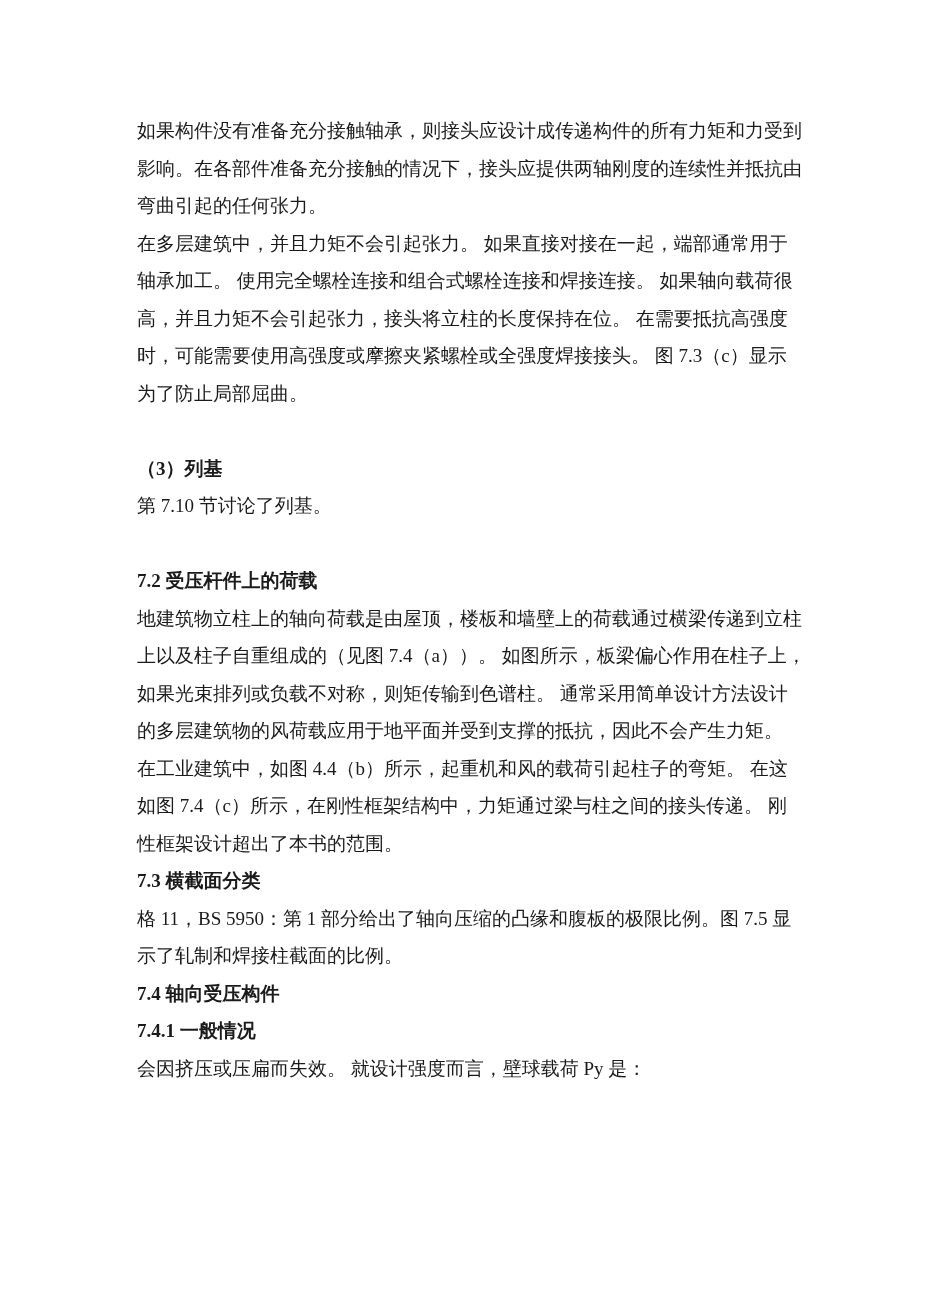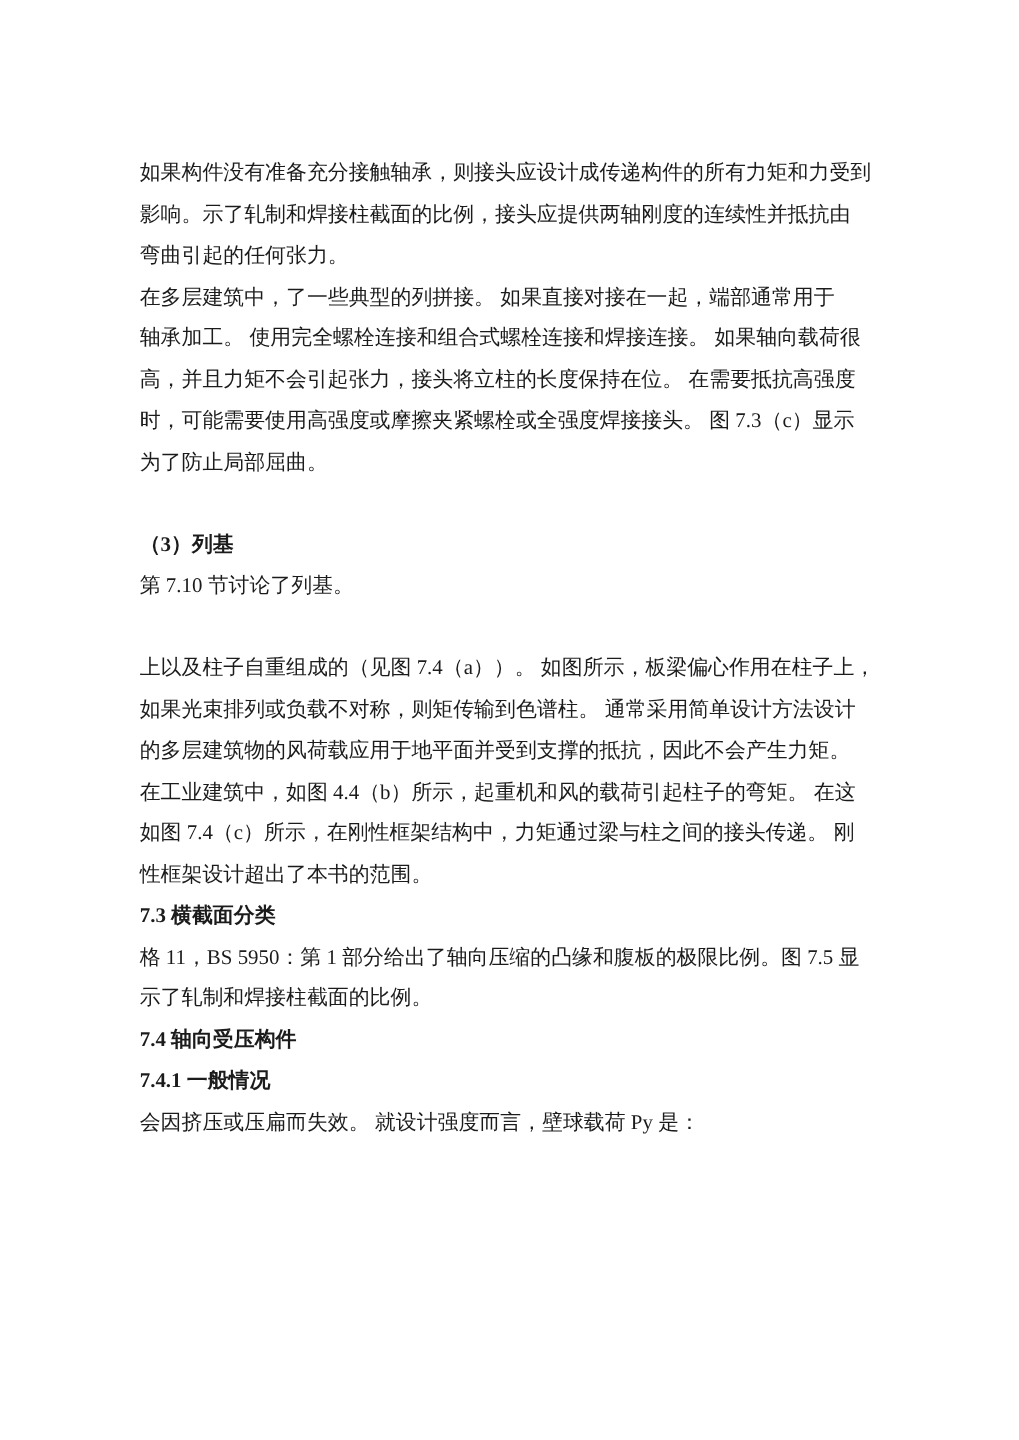--- a/index.html
+++ b/index.html
@@ -11,24 +11,23 @@
     position: relative;
     width: 926px;
     height: 1309px;
     background: #ffffff;
     overflow: hidden;
     font-family: "Liberation Serif", "DejaVu Serif", serif;
     color: #1b1b1b;
   }
   .textblock {
     position: absolute;
-    left: 127px;
+    left: 137px;
     top: 112px;
     width: 658px;
-    margin-top: 27px;
   }
   .line {
     height: 37.5px;
     line-height: 37.5px;
     font-size: 19px;
     white-space: nowrap;
     letter-spacing: 0;
   }
   .line.heading {
     
@@ -37,31 +36,33 @@
   .line.blank {
     
   }
 </style>
 </head>
 <body>
 
 <div class="page">
   <div class="textblock">
     <div class="line">如果构件没有准备充分接触轴承，则接头应设计成传递构件的所有力矩和力受到</div>
-    <div class="line">影响。示了轧制和焊接柱截面的比例，接头应提供两轴刚度的连续性并抵抗由</div>
+    <div class="line">影响。在各部件准备充分接触的情况下，接头应提供两轴刚度的连续性并抵抗由</div>
     <div class="line">弯曲引起的任何张力。</div>
-    <div class="line">在多层建筑中，了一些典型的列拼接。 如果直接对接在一起，端部通常用于</div>
+    <div class="line">在多层建筑中，并且力矩不会引起张力。 如果直接对接在一起，端部通常用于</div>
     <div class="line">轴承加工。 使用完全螺栓连接和组合式螺栓连接和焊接连接。 如果轴向载荷很</div>
     <div class="line">高，并且力矩不会引起张力，接头将立柱的长度保持在位。 在需要抵抗高强度</div>
     <div class="line">时，可能需要使用高强度或摩擦夹紧螺栓或全强度焊接接头。 图 7.3（c）显示</div>
     <div class="line">为了防止局部屈曲。</div>
     <div class="line blank"></div>
     <div class="line heading">（3）列基</div>
     <div class="line">第 7.10 节讨论了列基。</div>
     <div class="line blank"></div>
+    <div class="line heading">7.2 受压杆件上的荷载</div>
+    <div class="line">地建筑物立柱上的轴向荷载是由屋顶，楼板和墙壁上的荷载通过横梁传递到立柱</div>
     <div class="line">上以及柱子自重组成的（见图 7.4（a））。 如图所示，板梁偏心作用在柱子上，</div>
     <div class="line">如果光束排列或负载不对称，则矩传输到色谱柱。 通常采用简单设计方法设计</div>
     <div class="line">的多层建筑物的风荷载应用于地平面并受到支撑的抵抗，因此不会产生力矩。</div>
     <div class="line">在工业建筑中，如图 4.4（b）所示，起重机和风的载荷引起柱子的弯矩。 在这</div>
     <div class="line">如图 7.4（c）所示，在刚性框架结构中，力矩通过梁与柱之间的接头传递。 刚</div>
     <div class="line">性框架设计超出了本书的范围。</div>
     <div class="line heading">7.3 横截面分类</div>
     <div class="line">格 11，BS 5950：第 1 部分给出了轴向压缩的凸缘和腹板的极限比例。图 7.5 显</div>
     <div class="line">示了轧制和焊接柱截面的比例。</div>
     <div class="line heading">7.4 轴向受压构件</div>

